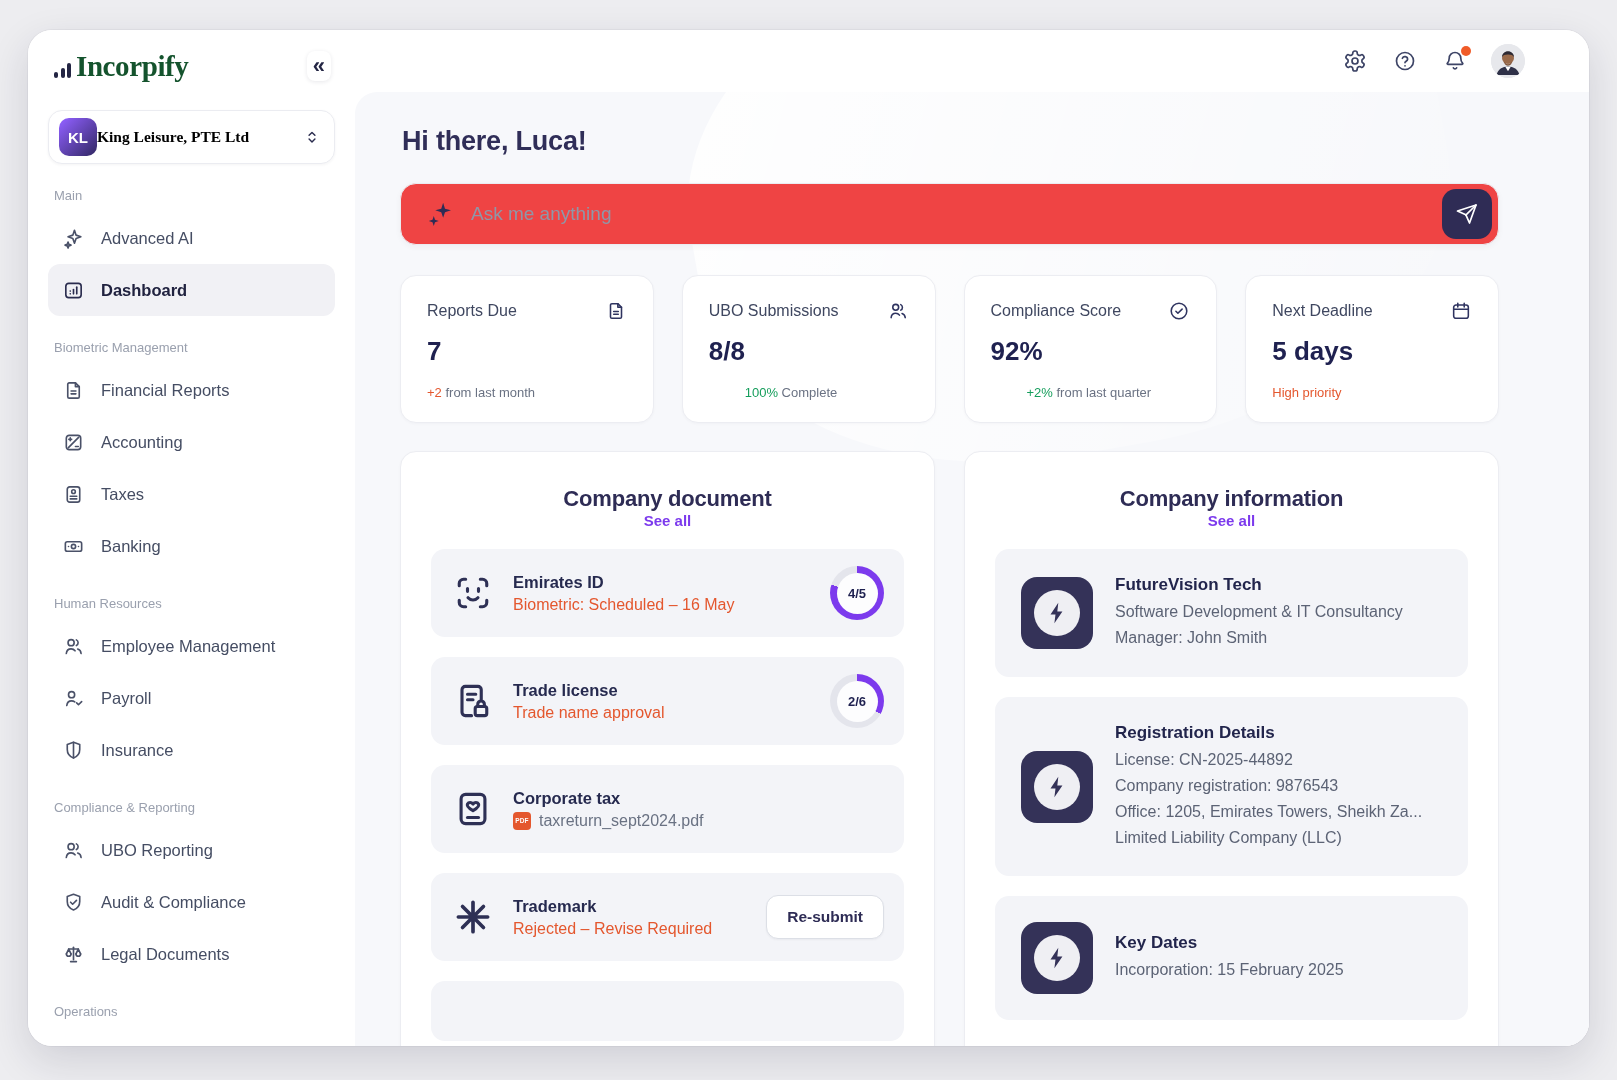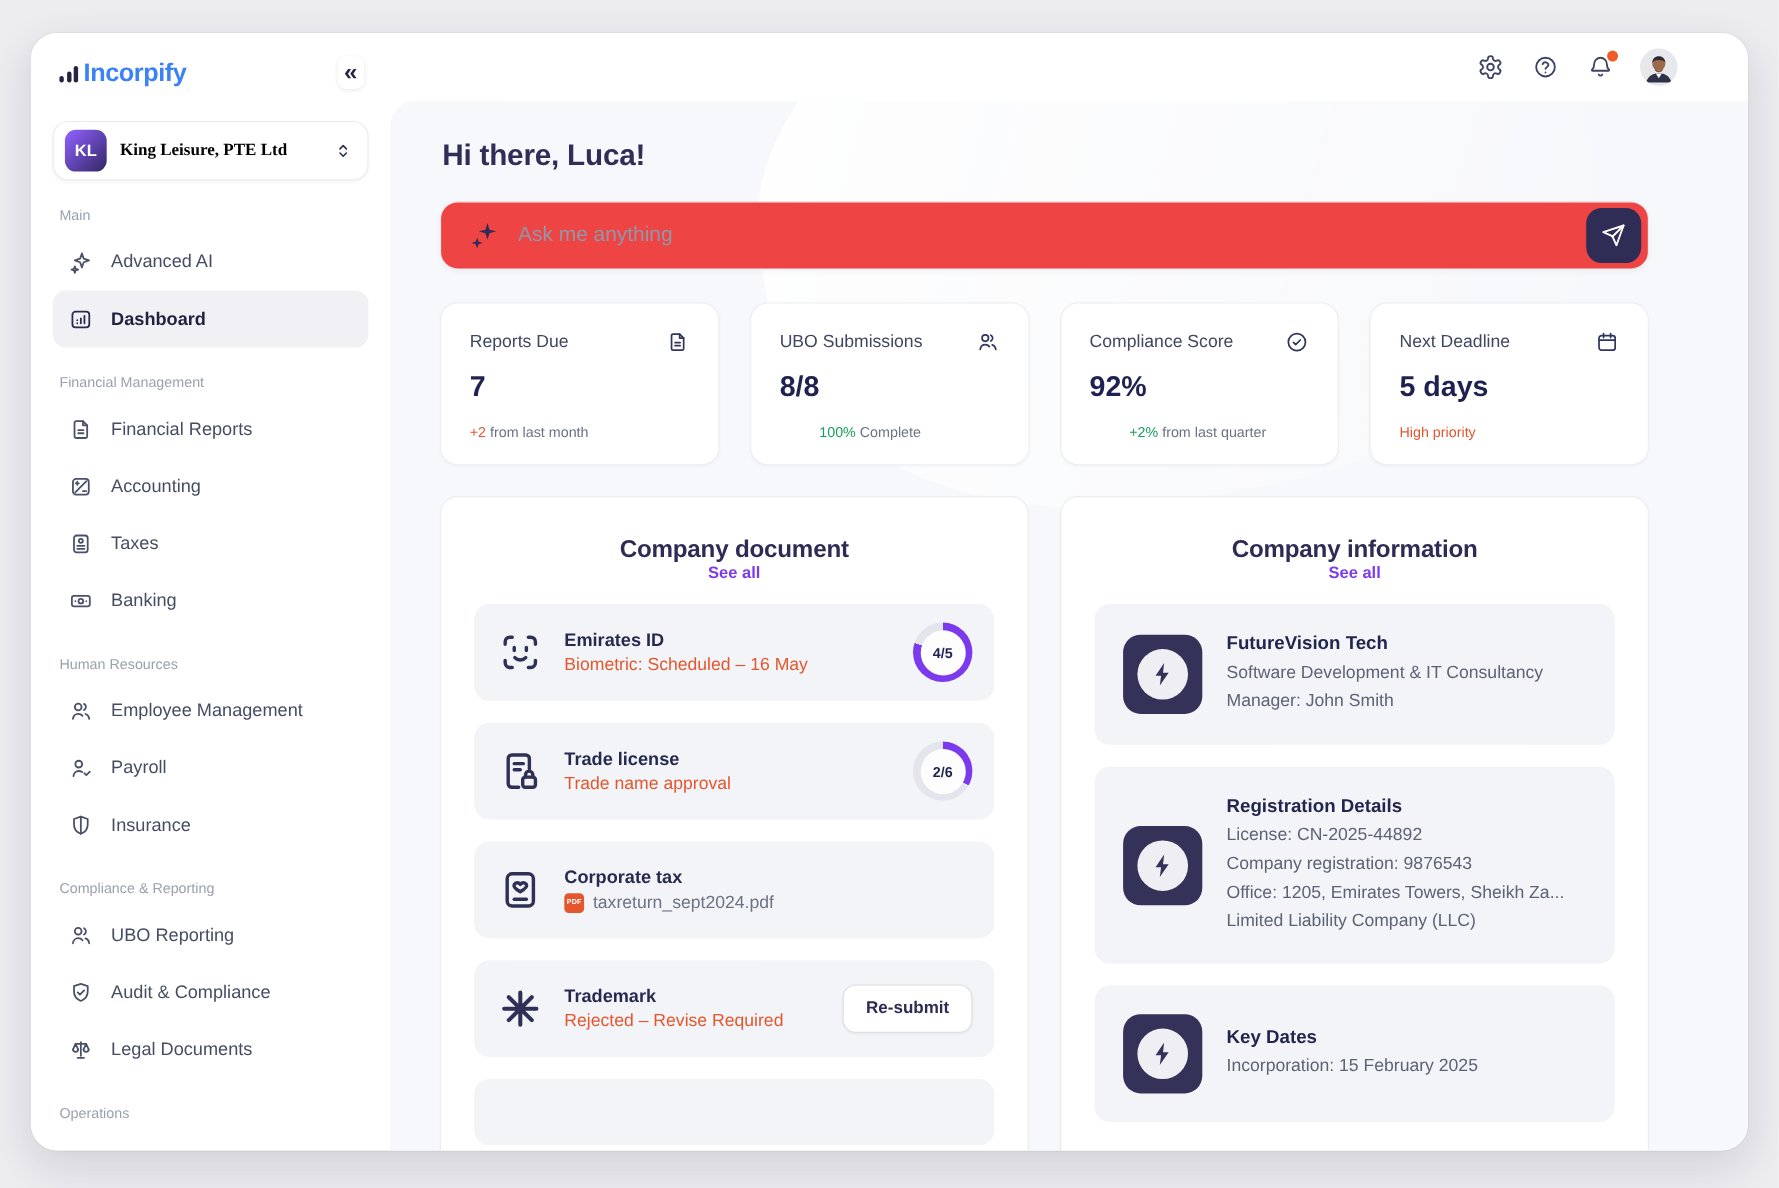--- a/index.html
+++ b/index.html
@@ -16,25 +16,25 @@
     box-shadow:0 14px 40px rgba(30,30,60,.14), 0 0 0 1px rgba(30,30,60,.04);
     display:flex;
   }
   
   .sidebar { width:327px; flex:0 0 327px; background:#fff; padding:0 20px; position:relative; }
   .side-top { height:66px; display:flex; align-items:center; justify-content:space-between; padding:6px 4px 0 6px; }
   .logo { display:flex; align-items:flex-end; gap:5px; }
   .logo-bars { display:flex; align-items:flex-end; gap:2.5px; padding-bottom:5px; }
   .logo-bars i { display:block; width:4px; border-radius:2px; background:#232543; }
   .logo-bars i:nth-child(1){height:6px} .logo-bars i:nth-child(2){height:10px} .logo-bars i:nth-child(3){height:15px}
-  .logo-text { font-size:23px; font-weight:800; color:#3b82f6; letter-spacing:-.4px; }
+  .logo-text { font-size:29px; font-weight:800; color:#14532d; letter-spacing:-.4px;font-family:Liberation Serif, serif; }
   .collapse-btn { border:none; background:transparent; color:#232543; font-size:22px; font-weight:700; cursor:pointer; line-height:1; padding:4px 6px; border-radius:8px; box-shadow:0 1px 4px rgba(30,30,60,.10); }
   .company-card {
     margin-top:14px; height:54px; border:1px solid #ebecf1; border-radius:14px;
-    display:flex; align-items:center; gap:12px; padding:0 12px 0 10px;
+    display:flex; align-items:center; padding:0 12px 0 10px;
     box-shadow:0 1px 3px rgba(30,30,60,.05); cursor:pointer; background:#fff;
   }
   .kl-chip { width:38px; height:38px; border-radius:10px; background:linear-gradient(135deg,#8a5cf5 10%,#3b2d73 90%);
     color:#fff; font-weight:700; font-size:15px; display:flex; align-items:center; justify-content:center; }
   .company-name { flex:1; font-size:15.5px; font-weight:600; color:#000000;font-family:Liberation Serif, serif; }
   .nav-sec { margin:24px 6px 4px; font-size:13px; color:#9aa0ae; height:20px; }
   .nav-item { height:52px; display:flex; align-items:center; gap:16px; padding:0 14px; border-radius:12px; color:#454d63; cursor:pointer; }
   .nav-item svg { width:23px; height:23px; stroke:#4a5168; flex:0 0 23px; }
   .nav-item span { font-size:16.5px; }
   .nav-item.active { background:#f1f1f5; color:#20223f; }
@@ -133,21 +133,21 @@
       <div class="nav-item active">
         <svg class="oline" viewBox="0 0 24 24">
             <rect x="4" y="4.5" width="16" height="15" rx="3"></rect>
             <path d="M8.6 15.5v-.01M8.6 12.6v-.01"></path>
             <path d="M12 15.5v-4.5"></path>
             <path d="M15.4 15.5v-7"></path>
           </svg>
         <span>Dashboard</span>
       </div>
 
-      <div class="nav-sec">Financial Management</div>
+      <div class="nav-sec">Biometric Management</div>
 
       <div class="nav-item">
         <svg class="oline" viewBox="0 0 24 24">
             <path d="M14 4H7.5A1.5 1.5 0 0 0 6 5.5v13A1.5 1.5 0 0 0 7.5 20h9a1.5 1.5 0 0 0 1.5-1.5V8z"></path>
             <path d="M14 4v4h4"></path>
             <path d="M9.5 12.5h5M9.5 15.5h5"></path>
           </svg>
         <span>Financial Reports</span>
       </div>
       <div class="nav-item">

